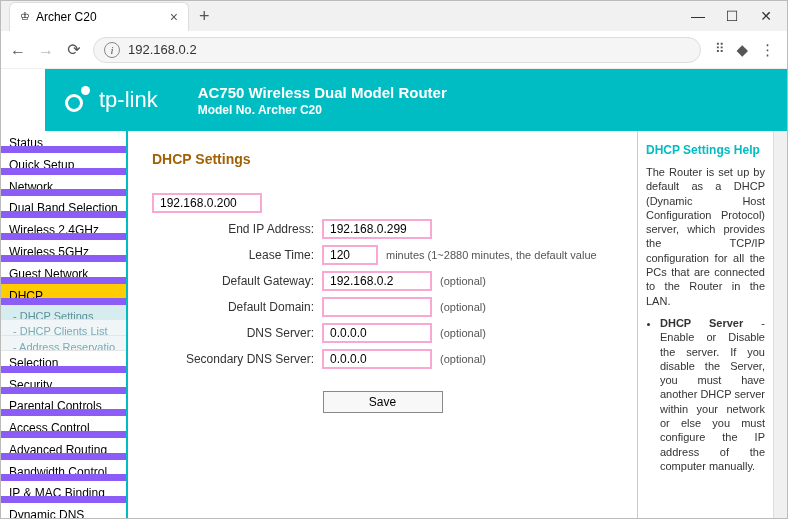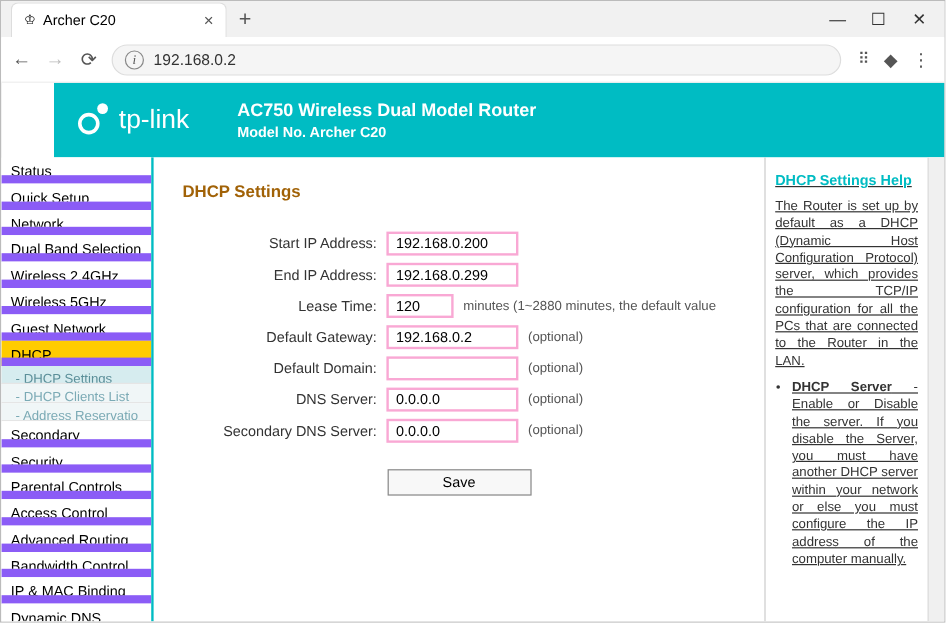--- a/index.html
+++ b/index.html
@@ -36,21 +36,21 @@
   .main-title { color: #a16207; font-size: 14px; font-weight: bold; margin-bottom: 26px; }
   .form-row { display: flex; align-items: center; margin-bottom: 6px; font-size: 12px; }
   .form-label { width: 170px; text-align: right; padding-right: 8px; color: #333; }
   .form-ctrl { display: flex; align-items: center; gap: 4px; }
   .form-ctrl input[type=text] { width: 110px; height: 20px; border: 2px solid #f9a8d4; padding: 2px 6px; font-size: 12px; }
   .hint { color: #555; font-size: 11px; margin-left: 4px; white-space: nowrap; }
   .radio-pair { display: flex; align-items: center; gap: 10px; font-size: 12px; }
   .radio-pair label { display: flex; align-items: center; gap: 3px; }
   .save-row { text-align: center; margin-top: 22px; }
   .save-btn { width: 120px; height: 22px; border: 1px solid #888; background: #f8f8f8; font-size: 12px; cursor: pointer; }
-  .help-panel { width: 136px; border-left: 1px solid #ccc; padding: 12px 8px; overflow: hidden; font-size: 11px; color: #333; text-decoration: underline; }
+  .help-panel { width: 136px; border-left: 1px solid #ccc; padding: 12px 8px; overflow: hidden; font-size: 11px; color: #333; }
   .help-title { color: #00bcc3; font-weight: bold; font-size: 12px; margin-bottom: 8px; text-align: justify; }
   .help-para { text-align: justify; margin-bottom: 8px; line-height: 1.3; }
   .help-list { padding-left: 14px; }
   .help-list li { text-align: justify; line-height: 1.3; }
 </style>
 </head>
 <body>
 
 <div class="browser-chrome">
   <div class="titlebar">
@@ -105,36 +105,35 @@
         <div class="side-item">Quick Setup</div>
         <div class="side-item">Network</div>
         <div class="side-item">Dual Band Selection</div>
         <div class="side-item">Wireless 2.4GHz</div>
         <div class="side-item">Wireless 5GHz</div>
         <div class="side-item">Guest Network</div>
         <div class="side-item active-parent">DHCP</div>
         <div class="side-sub current">- DHCP Settings</div>
         <div class="side-sub">- DHCP Clients List</div>
         <div class="side-sub">- Address Reservatio</div>
-        <div class="side-item">Secondary</div>
+        <div class="side-item">Selection</div>
         <div class="side-item">Security</div>
         <div class="side-item">Parental Controls</div>
         <div class="side-item">Access Control</div>
         <div class="side-item">Advanced Routing</div>
         <div class="side-item">Bandwidth Control</div>
         <div class="side-item">IP &amp; MAC Binding</div>
         <div class="side-item" style="border-bottom:none;">Dynamic DNS</div>
       </div>
 
       <div class="main-panel">
         <div class="main-title">DHCP Settings</div>
 
 
         <div class="form-row">
-          <div class="form-label">Start IP Address:</div>
           <div class="form-ctrl">
               <input type="text" value="192.168.0.200" style="">
             </div>
         </div>
 
         <div class="form-row">
           <div class="form-label">End IP Address:</div>
           <div class="form-ctrl">
               <input type="text" value="192.168.0.299" style="">
             </div>

